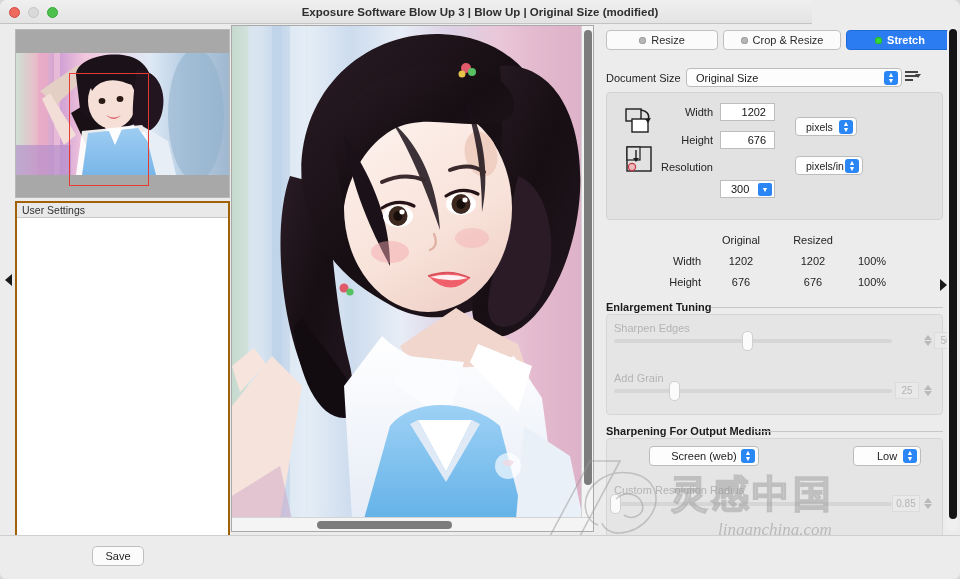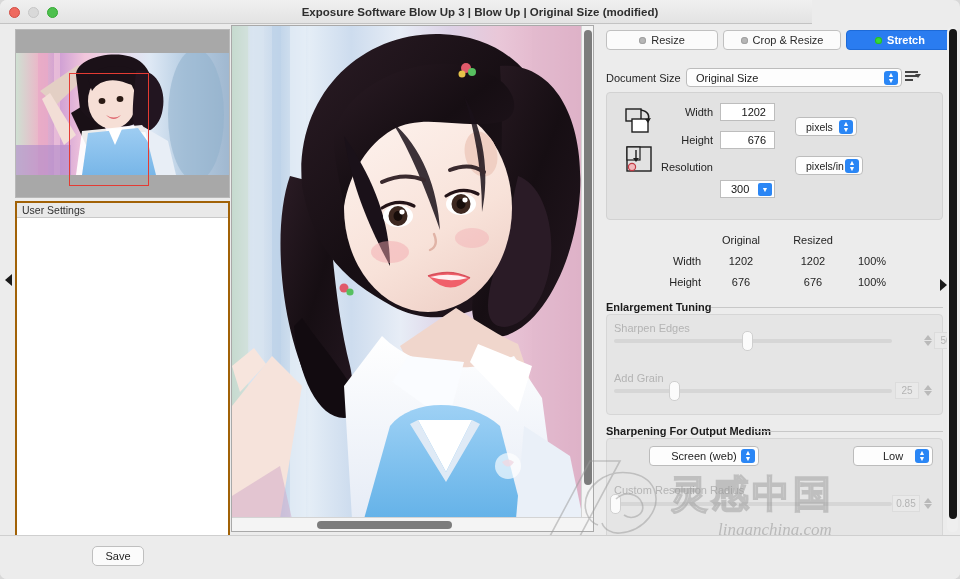--- a/index.html
+++ b/index.html
@@ -646,21 +646,21 @@
         </div>
     </div>
 
     <span class="sect-title" style="left:11px; top:401px;">Sharpening For Output Medium</span>
     <div class="sect-rule" style="left:160px; top:407px; width:188px;"></div>
     <div class="panel-box" style="left:11px; top:414px; width:337px; height:116px;">
       <div class="pill-combo" style="left:42px; top:7px; width:110px;">
         <span>Screen (web)</span>
         <span class="stepper-blue">▲<br>▼</span>
       </div>
-      <div class="pill-combo" style="left:246px; top:7px; width:80px;">
+      <div class="pill-combo" style="left:246px; top:7px; width:68px;">
         <span>Low</span>
         <span class="stepper-blue">▲<br>▼</span>
       </div>
 
       <span class="slider-label" style="left:7px; top:45px;">Custom Resolution Radius</span>
       <div class="slider-track" style="left:7px; top:63px; width:278px;"></div>
       <div class="slider-knob" style="left:3px; top:55px;"></div>
       <div class="slider-val" style="left:285px; top:56px; width:28px;">0.85</div>
       <div class="stepper-gray" style="left:314px; top:55px;">
           <span class="up"></span>

